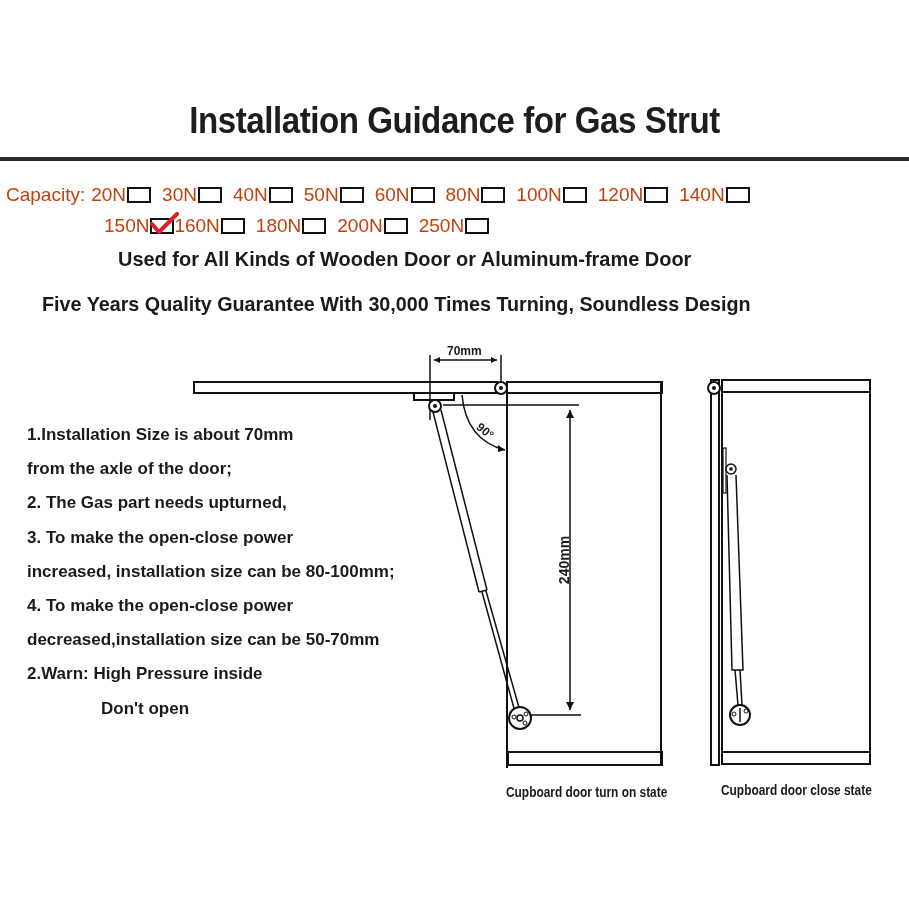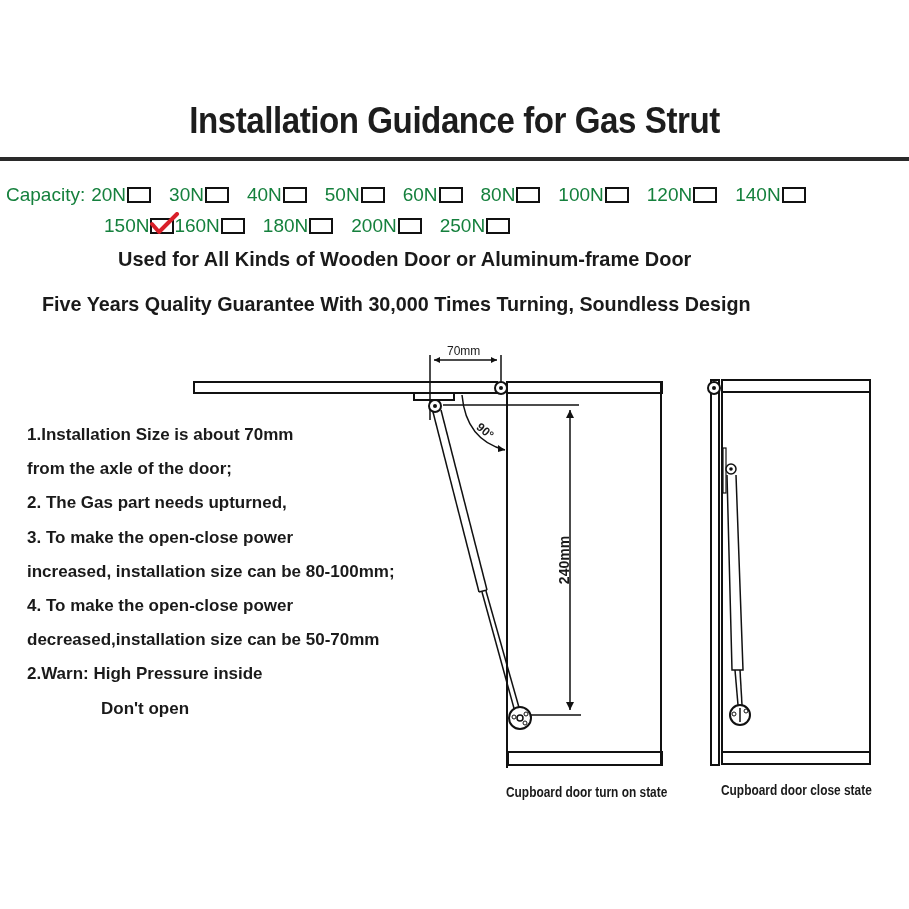--- a/index.html
+++ b/index.html
@@ -1,30 +1,30 @@
 <!DOCTYPE html>
 <html><head>
 <meta charset="utf-8">
 <style>
   html, body { margin:0; padding:0; background:#ffffff; }
   body { width:909px; height:909px; position:relative; overflow:hidden; color:#1a1a1a; font-family:"Liberation Sans", sans-serif; }
   .abs { position:absolute; }
   .title { left:0; width:909px; top:100px; text-align:center; font-size:36px; font-weight:bold; letter-spacing:-0.5px; transform:scaleX(0.92); color:#1d1d1d; }
   .rule { left:0; top:157px; width:909px; height:4px; background:#2a2a2a; }
-  .cap-row { font-size:19px; color:#15803d; white-space:nowrap; display:flex; align-items:center; }
-  .cap-item { display:inline-flex; align-items:center; margin-right:18px; position:relative; }
+  .cap-row { font-size:19px; color:#c2410c; white-space:nowrap; display:flex; align-items:center; }
+  .cap-item { display:inline-flex; align-items:center; margin-right:11px; position:relative; }
   .box { display:inline-block; width:20px; height:12px; border:2px solid #111; margin-left:1px; }
   .check { position:absolute; left:-2px; top:-8px; }
   .line1 { left:118px; top:247px; font-size:21px; font-weight:bold; transform:scaleX(0.95); transform-origin:left; }
   .line2 { left:42px; top:292px; font-size:21px; font-weight:bold; transform:scaleX(0.94); transform-origin:left; }
   .steps { left:27px; top:418px; font-size:17px; font-weight:bold; line-height:34.2px; }
   .steps div { white-space:nowrap; }
   .indent { padding-left:74px; }
   .caption { font-size:14px; font-weight:bold; transform:scaleX(0.85); transform-origin:left; white-space:nowrap; }
-  .dim { font-size:12px; font-weight:normal; }
+  .dim { font-size:12px; font-weight:bold; }
   .dim-v { font-size:14px; font-weight:bold; transform:rotate(-90deg); transform-origin:center; }
   .deg { font-size:12px; font-weight:bold; transform:rotate(40deg); }
 </style>
 </head>
 <body>
 
 <div class="abs title">Installation Guidance for Gas Strut</div>
 <div class="abs rule"></div>
 
 <div class="abs cap-row" style="left:6px; top:184px;">

